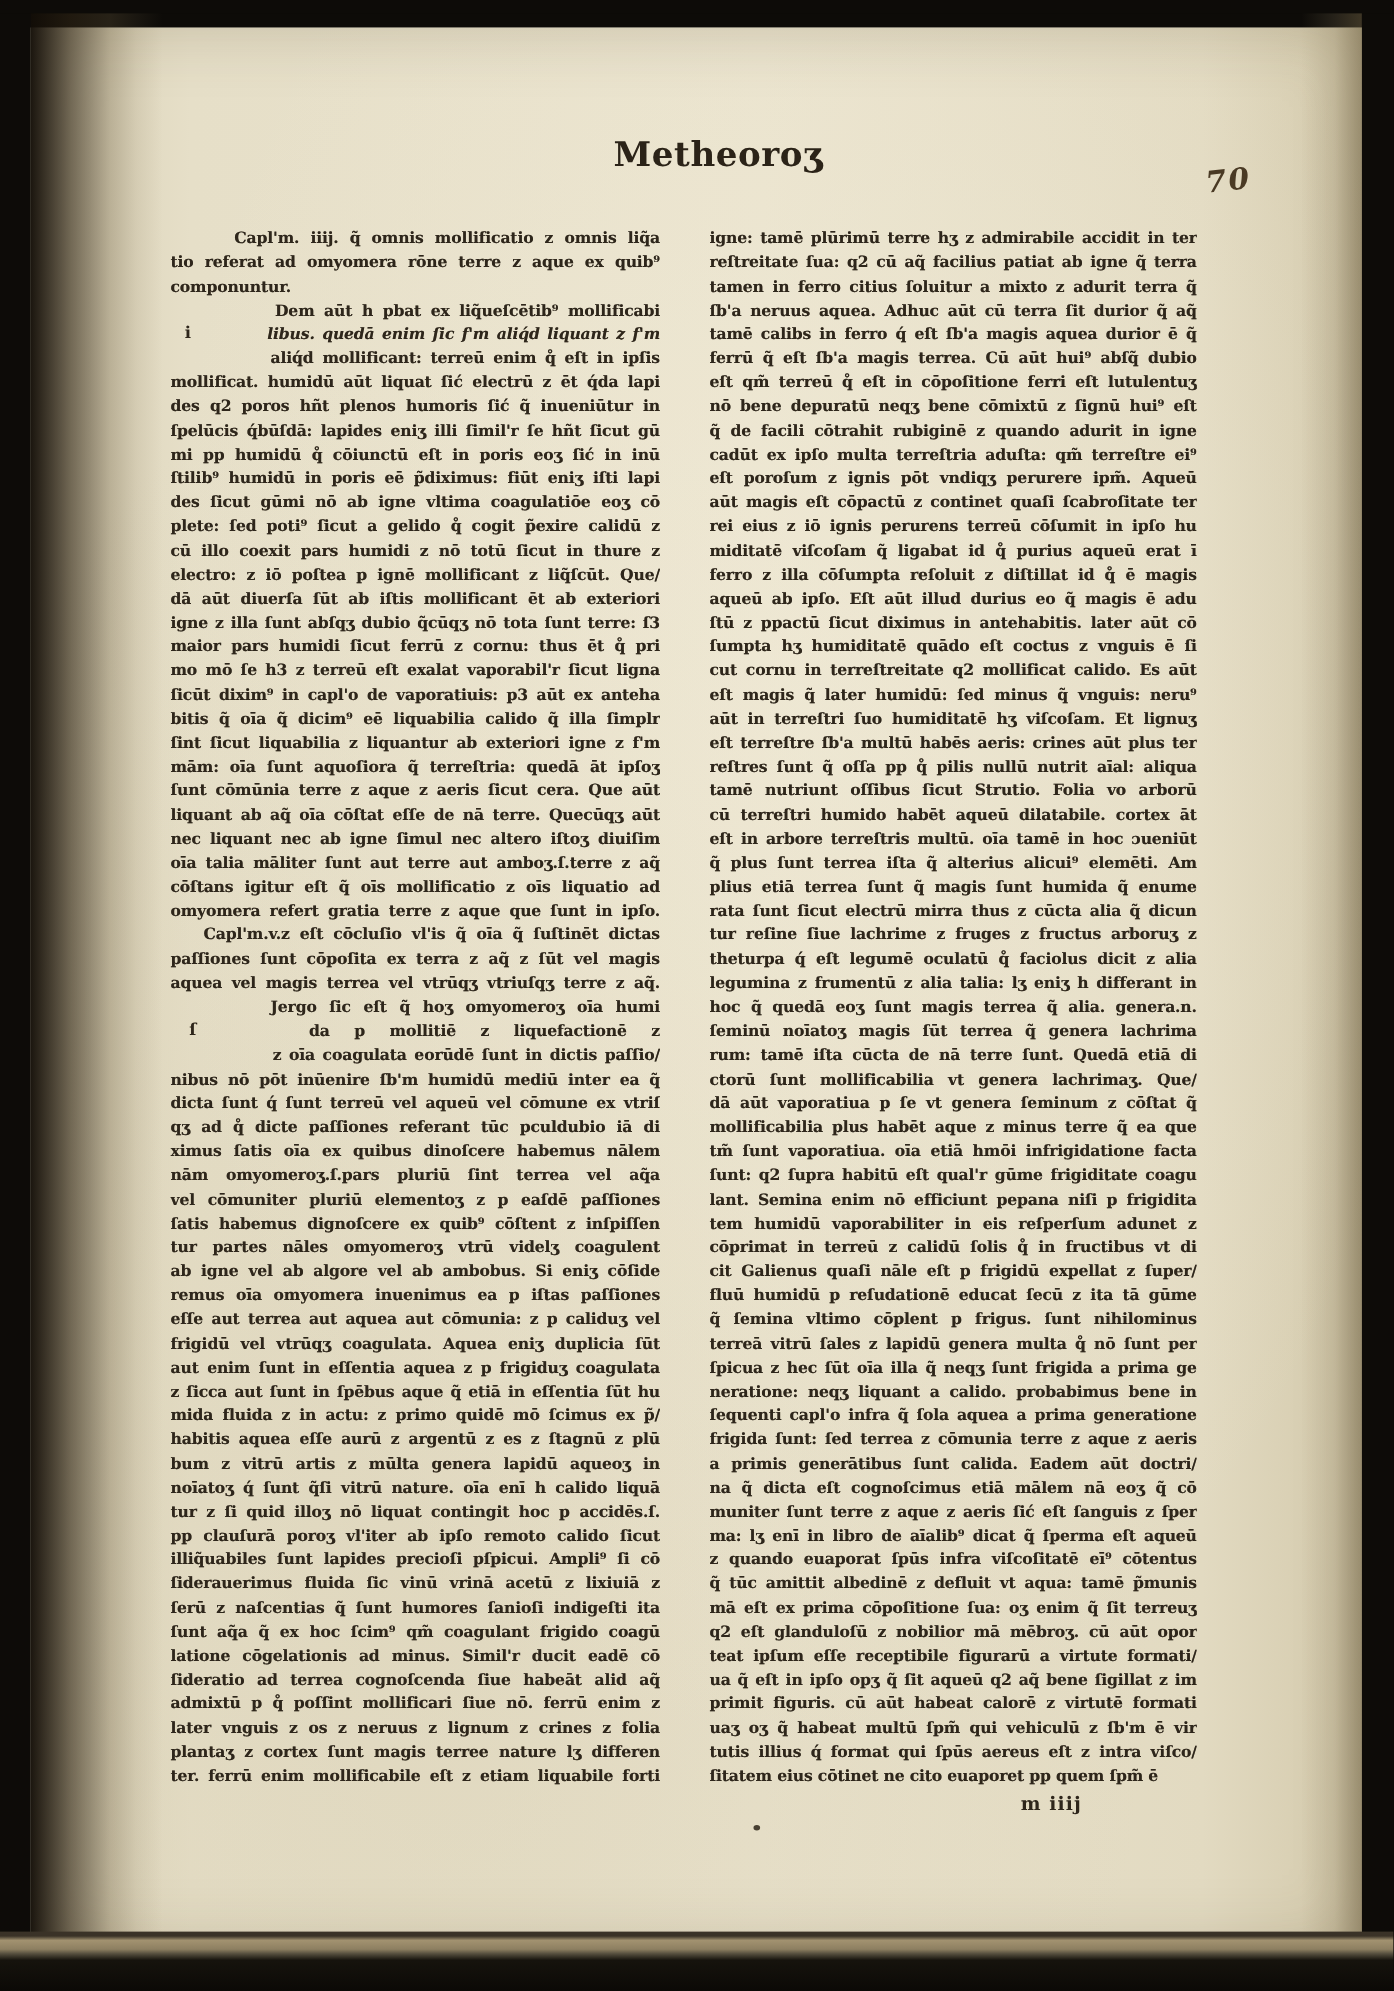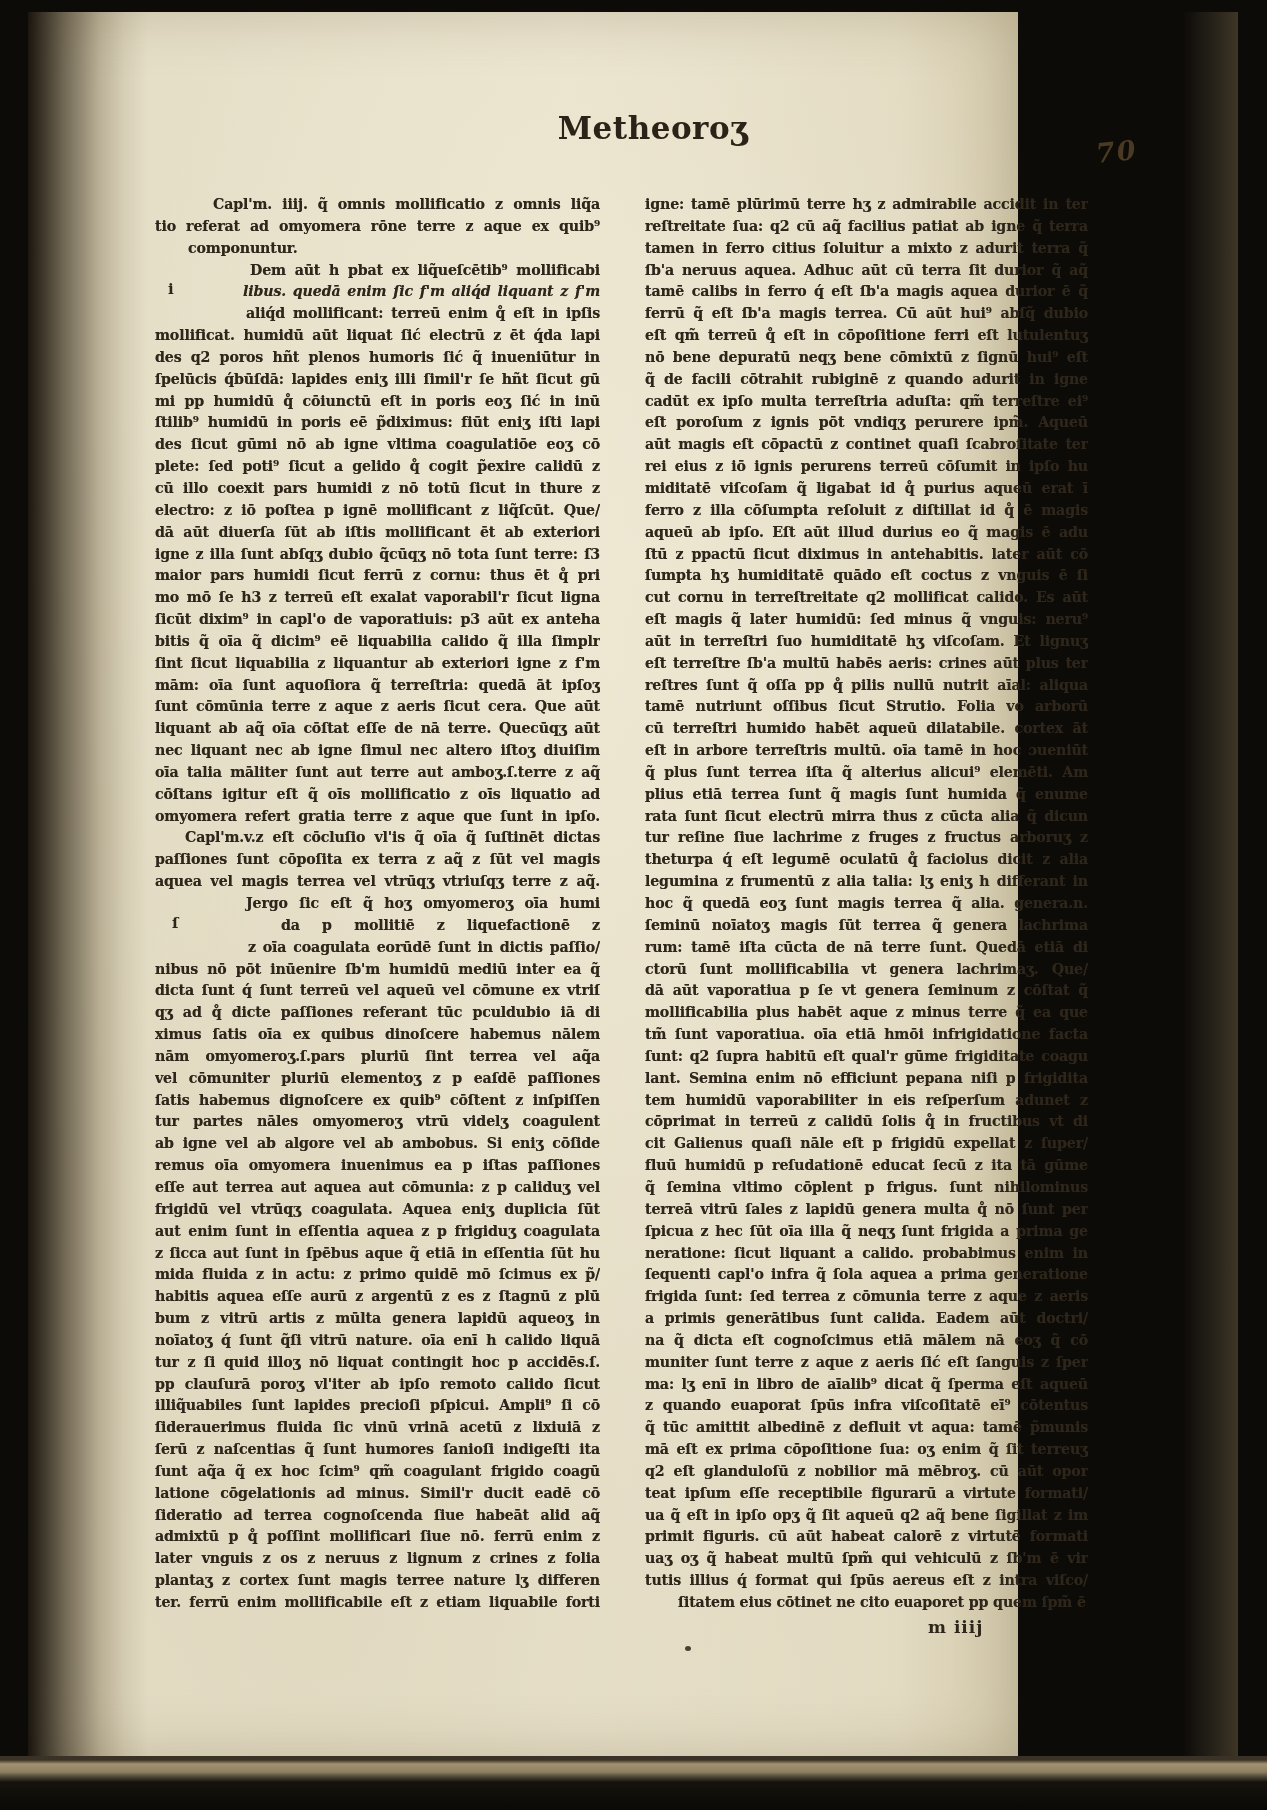--- a/index.html
+++ b/index.html
@@ -1,18 +1,18 @@
 <!DOCTYPE html>
 <html><head>
 <meta charset="utf-8">
 <style>
   html,body{margin:0;padding:0;background:#0d0b08;}
   .page{position:relative;width:1267px;height:1810px;background:#0d0b08;overflow:hidden;
         font-family:"DejaVu Serif", serif;}
-  .paper{position:absolute;left:28px;top:12px;width:990px;height:1746px;
+  .paper{position:absolute;left:28px;top:25px;width:1210px;height:1746px;
          background:
            radial-gradient(ellipse at 58% 35%, rgba(243,237,218,.55), rgba(0,0,0,0) 60%),
            radial-gradient(ellipse at 30% 80%, rgba(210,200,170,.35), rgba(0,0,0,0) 55%),
            linear-gradient(90deg,#d8cfb4 0%,#e6dfc8 12%,#e9e2cc 55%,#e2dac1 88%,#d3c9ab 100%);
          box-shadow:inset 0 0 60px rgba(90,75,45,.25);}
   .gutter-shadow{position:absolute;left:28px;top:12px;width:120px;height:1746px;pointer-events:none;
          background:linear-gradient(90deg, rgba(18,13,7,.95) 0%, rgba(45,35,20,.6) 30%,
                      rgba(100,86,58,.3) 60%, rgba(120,105,75,.12) 80%, rgba(0,0,0,0) 100%);}
   .fore-edge{position:absolute;right:29px;top:12px;width:55px;height:1746px;pointer-events:none;
          background:linear-gradient(270deg, rgba(110,96,66,.5) 0%, rgba(140,126,95,.2) 45%, rgba(0,0,0,0) 100%);}
@@ -24,21 +24,21 @@
   .running-title{position:absolute;left:525px;top:98px;width:200px;color:#2b2318;
         font-size:31px;font-weight:700;letter-spacing:.5px;text-align:center;}
   .folio{position:absolute;left:1068px;top:124px;color:#4a3a24;font-size:27px;
         font-style:italic;font-weight:700;transform:rotate(-6deg);letter-spacing:2px;}
 
   .col{position:absolute;top:182px;color:#2e261b;font-size:14.2px;line-height:21.85px;
        font-weight:700;letter-spacing:-0.15px;text-shadow:0 0 .5px rgba(46,38,28,.55);}
   .col-left{left:127px;width:445px;}
   .col-right{left:617px;width:443px;}
   .line{height:21.85px;overflow:hidden;text-align:justify;text-align-last:justify;}
-  .line.flush{text-align-last:left;margin-left:33px;}
+  .line.flush{text-align-last:left;}
 
   .guide{position:absolute;color:#2e261b;font-weight:700;font-size:15px;}
   .guide-1{left:140px;top:268px;}
   .guide-2{left:144px;top:902px;}
   .signature{position:absolute;left:900px;top:1605px;color:#2e261b;
         font-size:17px;font-weight:700;letter-spacing:1px;}
   .ink-dot{position:absolute;left:657px;top:1634px;width:6px;height:5px;border-radius:50%;
         background:rgba(45,36,24,.85);}
 </style>
 </head>
@@ -157,21 +157,21 @@
         <div class="line">tm̃ ſunt vaporatiua. oīa etiā hmōi infrigidatione facta</div>
         <div class="line">ſunt: q2 ſupra habitū eſt qual'r gūme frigiditate coagu</div>
         <div class="line">lant. Semina enim nō efficiunt pepana niſi p frigidita</div>
         <div class="line">tem humidū vaporabiliter in eis reſperſum adunet z</div>
         <div class="line">cōprimat in terreū z calidū ſolis q̊ in fructibus vt di</div>
         <div class="line">cit Galienus quaſi nāle eſt p frigidū expellat z ſuper/</div>
         <div class="line">fluū humidū p reſudationē educat ſecū z ita tā gūme</div>
         <div class="line">q̃ ſemina vltimo cōplent p frigus. ſunt nihilominus</div>
         <div class="line">terreā vitrū ſales z lapidū genera multa q̊ nō ſunt per</div>
         <div class="line">ſpicua z hec ſūt oīa illa q̃ neqʒ ſunt frigida a prima ge</div>
-        <div class="line">neratione: ſicut liquant a calido. probabimus enim in</div>
+        <div class="line">neratione: neqʒ liquant a calido. probabimus bene in</div>
         <div class="line">ſequenti capl'o infra q̃ ſola aquea a prima generatione</div>
         <div class="line">frigida ſunt: ſed terrea z cōmunia terre z aque z aeris</div>
         <div class="line">a primis generātibus ſunt calida. Eadem aūt doctri/</div>
         <div class="line">na q̃ dicta eſt cognoſcimus etiā mālem nā eoʒ q̃ cō</div>
         <div class="line">muniter ſunt terre z aque z aeris ſić eſt ſanguis z ſper</div>
         <div class="line">ma: lʒ enī in libro de aīalib⁹ dicat q̃ ſperma eſt aqueū</div>
         <div class="line">z quando euaporat ſpūs infra viſcoſitatē eī⁹ cōtentus</div>
         <div class="line">q̃ tūc amittit albedinē z defluit vt aqua: tamē p̃munis</div>
         <div class="line">mā eſt ex prima cōpoſitione ſua: oʒ enim q̃ ſit terreuʒ</div>
         <div class="line">q2 eſt glanduloſū z nobilior mā mēbroʒ. cū aūt opor</div>

